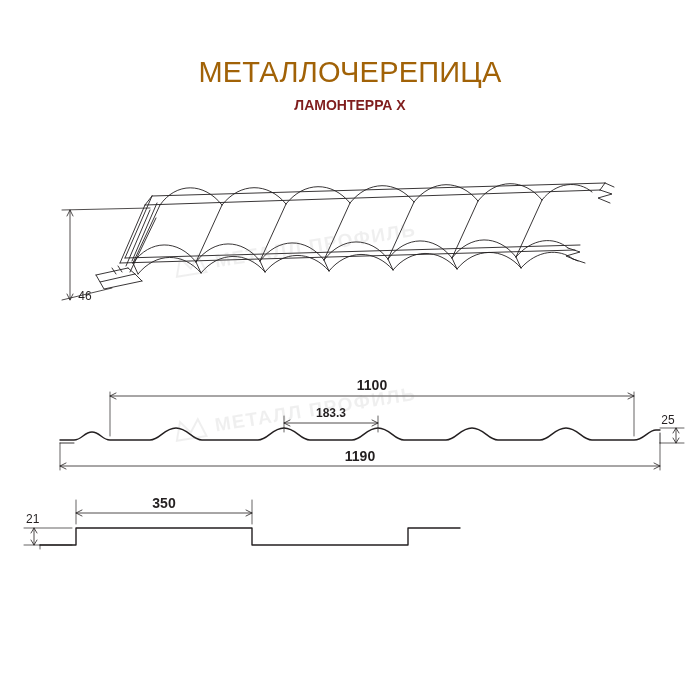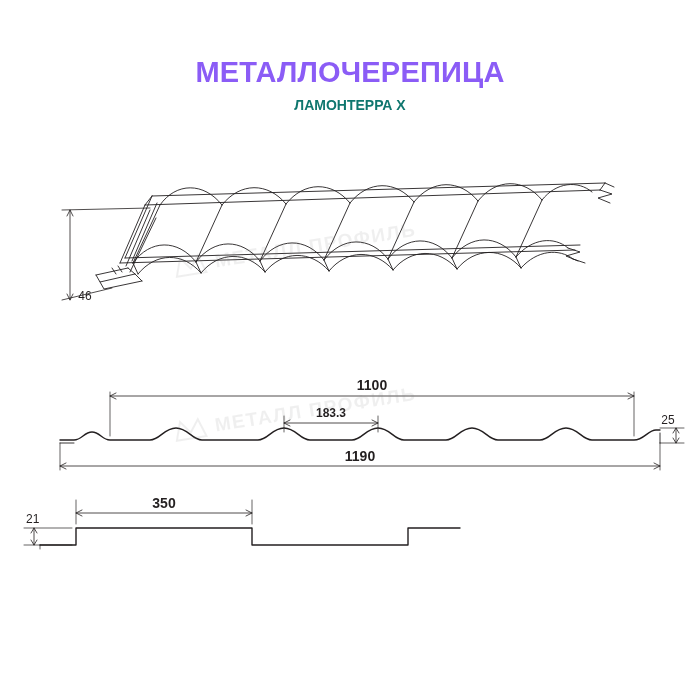--- a/index.html
+++ b/index.html
@@ -23,31 +23,31 @@
   }
   .title-block {
     position: absolute;
     left: 0;
     top: 55px;
     width: 700px;
     text-align: center;
   }
   .title-main {
     font-size: 29px;
-    font-weight: bold;
+    font-weight: normal;
     letter-spacing: 0.2px;
     line-height: 34px;
-    color: #8b5cf6;
+    color: #a16207;
   }
   .title-sub {
     font-size: 14px;
     font-weight: bold;
     line-height: 20px;
     margin-top: 6px;
-    color: #0f766e;
+    color: #7f1d1d;
   }
   .drawing {
     position: absolute;
     left: 0;
     top: 0;
     width: 700px;
     height: 546px;
   }
   svg { display: block; }
   .wm {

